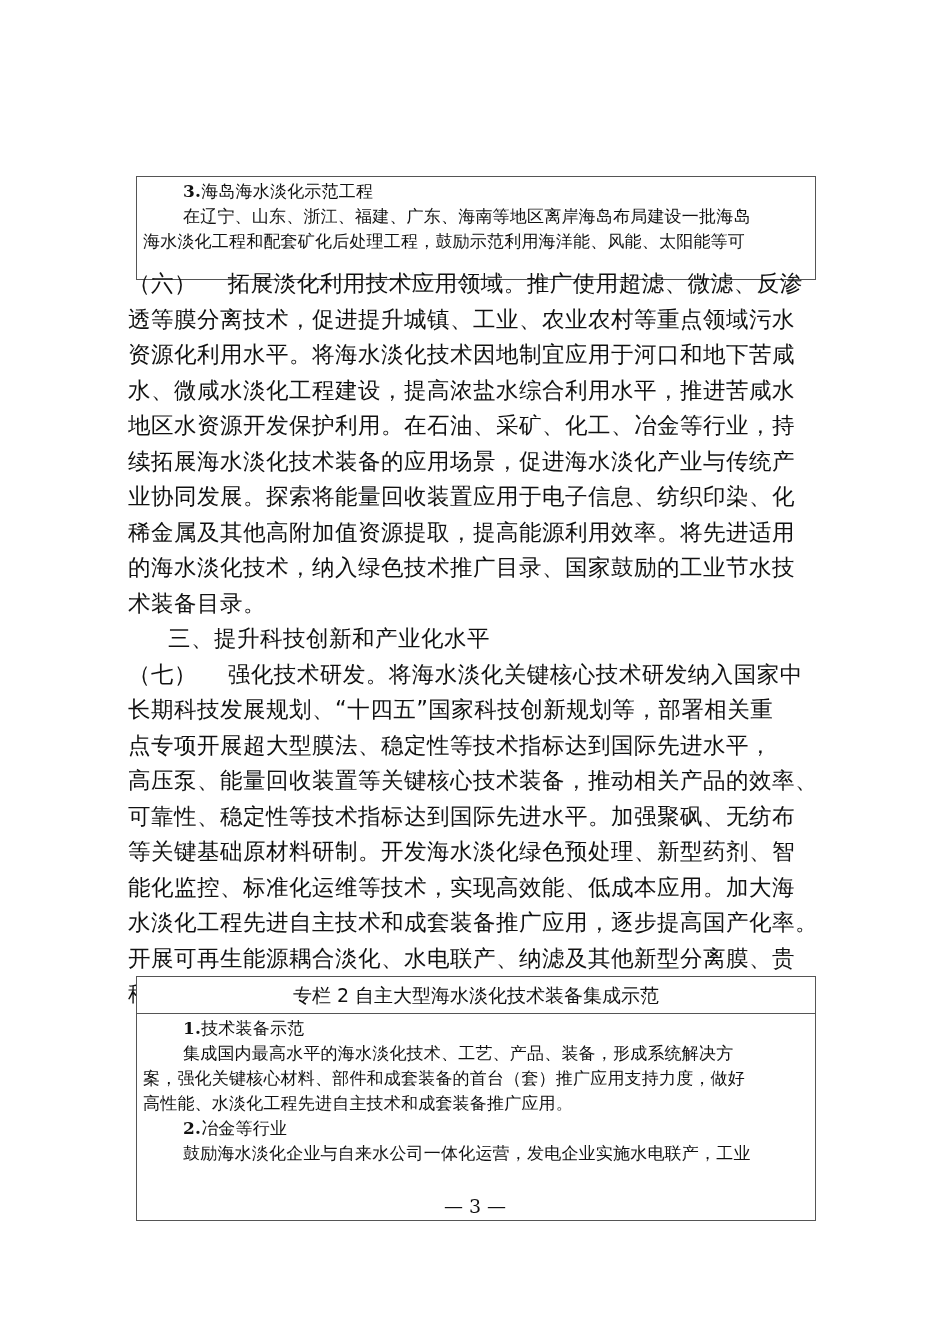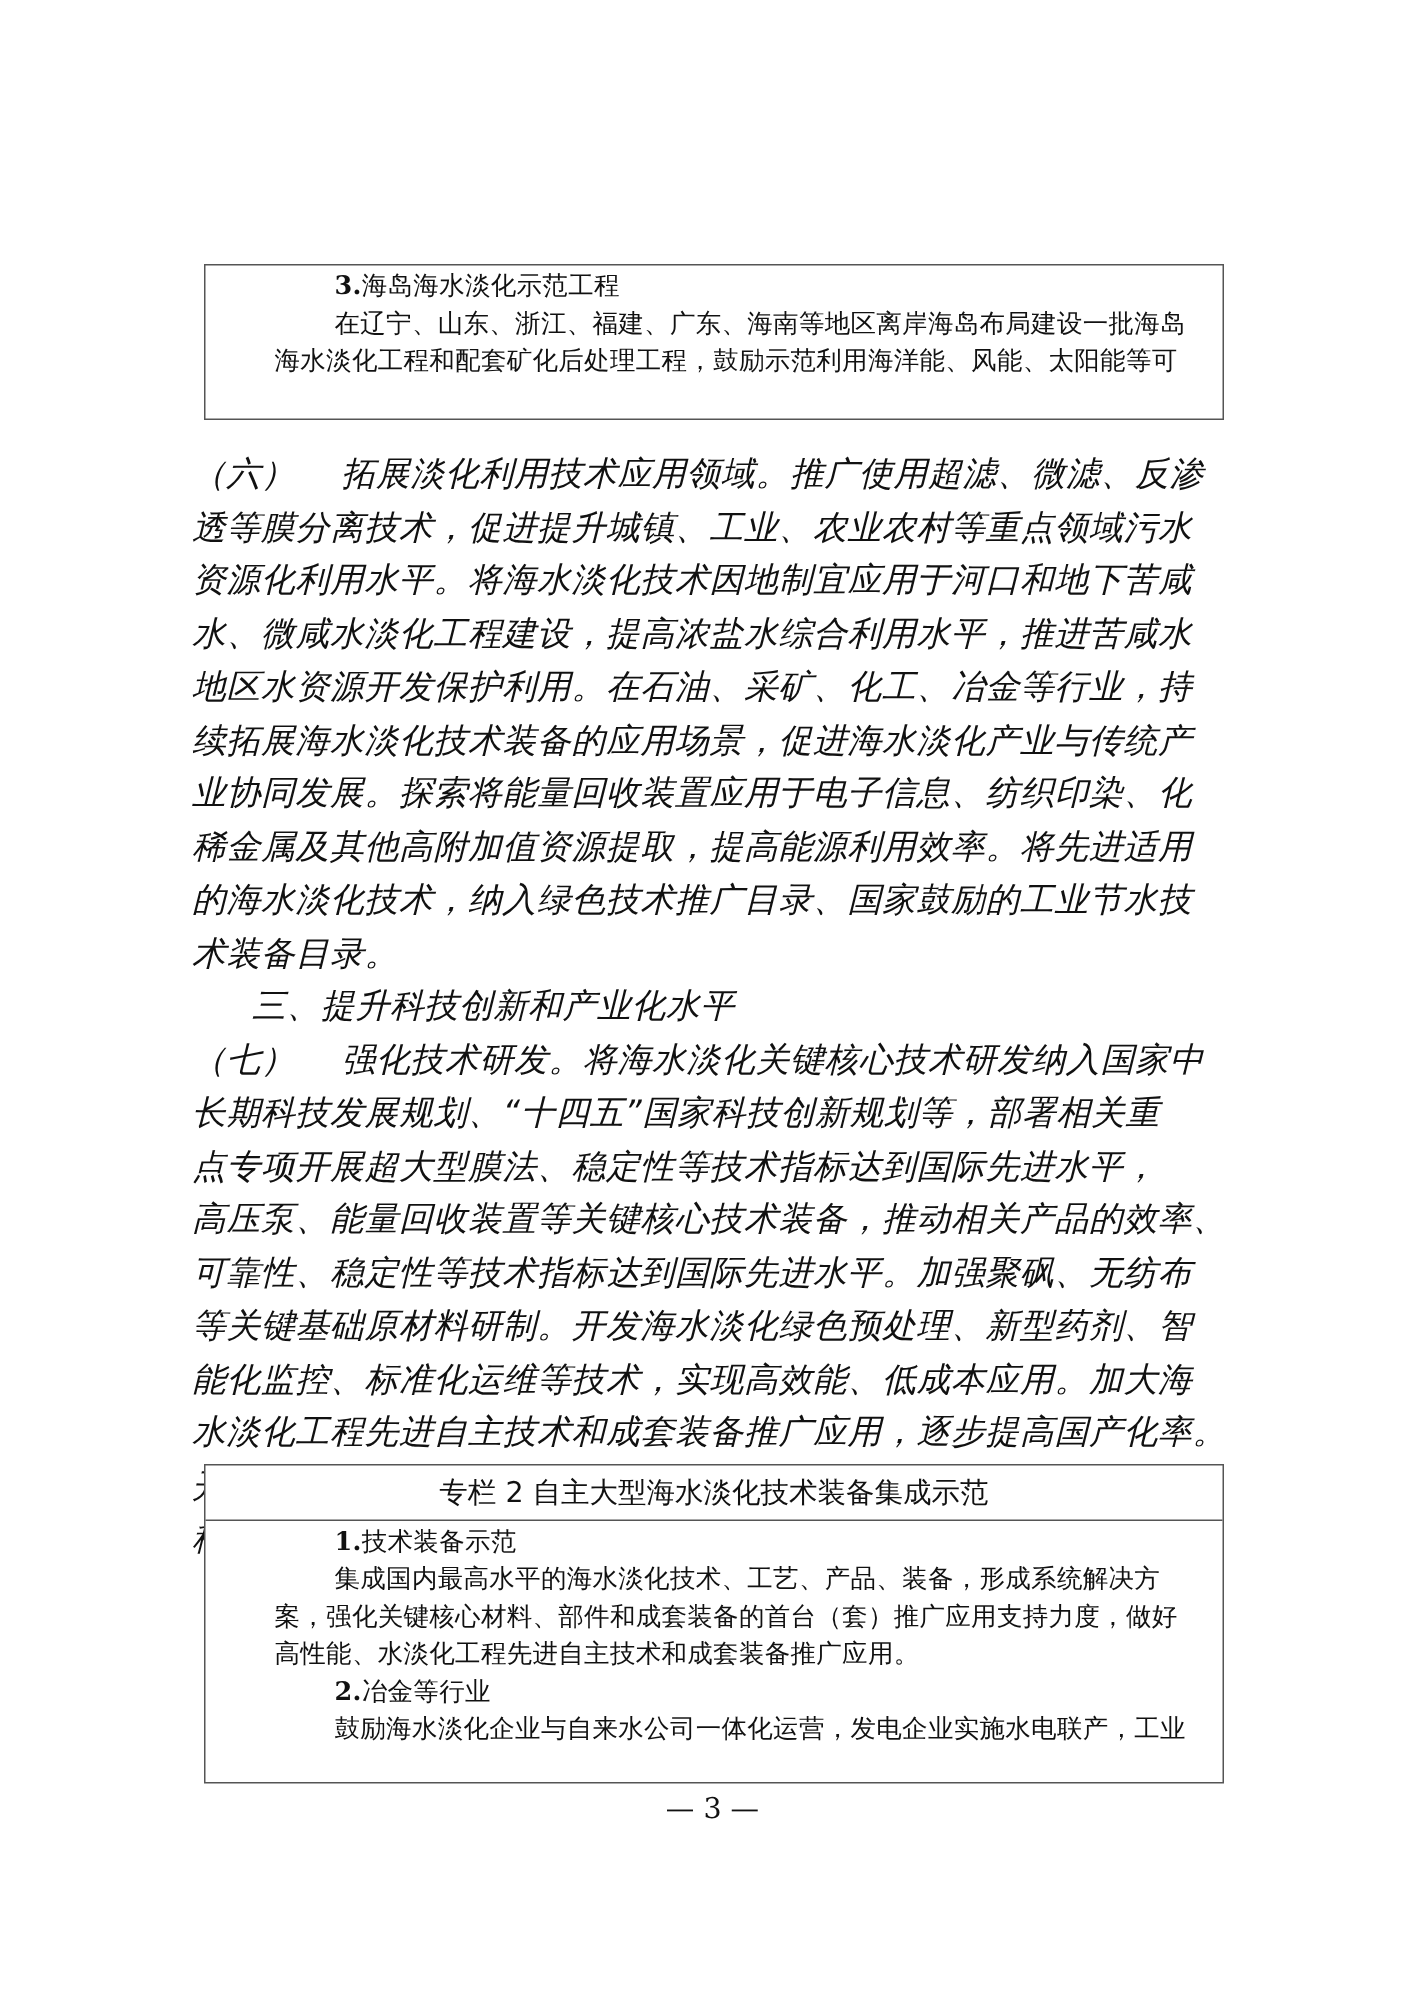--- a/index.html
+++ b/index.html
@@ -1,38 +1,38 @@
 <!DOCTYPE html>
 <html><head>
 <meta charset="utf-8">
 <style>
   html, body { margin: 0; padding: 0; background: #ffffff; }
   body { width: 950px; height: 1344px; position: relative; overflow: hidden; font-family: "DejaVu Sans", sans-serif; color: #111; }
   .box { position: absolute; border: 1px solid #555; box-sizing: border-box; background: #fff; }
   .box1 { left: 136px; top: 176px; width: 680px; height: 104px; padding: 2px 4px 0 6px; }
-  .box-line { font-size: 17px; line-height: 25px; white-space: nowrap; letter-spacing: 0.2px; margin-left: 40px; }
+  .box-line { font-size: 17px; line-height: 25px; white-space: nowrap; letter-spacing: 0.2px; }
   .indent { padding-left: 40px; }
   .bold-num { font-family: "DejaVu Serif", serif; font-weight: bold; }
   .body-para { position: absolute; left: 128px; width: 700px; font-size: 22.5px; line-height: 35.5px; letter-spacing: 0.5px; }
   .body-line { white-space: nowrap; }
-  .box2 { left: 136px; top: 976px; width: 680px; height: 213px; }
+  .box2 { left: 136px; top: 976px; width: 680px; height: 245px; }
   .box2-title { height: 36px; border-bottom: 1px solid #555; text-align: center; font-size: 19px; line-height: 36px; }
   .box2-body { padding: 2px 4px 0 6px; }
   .page-num { position: absolute; left: 0; width: 950px; top: 1195px; text-align: center; font-family: "DejaVu Serif", serif; font-size: 19px; }
 </style>
 </head>
 <body>
 
 <div class="box box1">
   <div class="box-line indent"><span class="bold-num">3.</span><span>海岛海水淡化示范工程</span></div>
   <div class="box-line indent">在辽宁、山东、浙江、福建、广东、海南等地区离岸海岛布局建设一批海岛</div>
   <div class="box-line">海水淡化工程和配套矿化后处理工程，鼓励示范利用海洋能、风能、太阳能等可</div>
 </div>
 
-<div class="body-para" style="top:299px;font-style:italic;">
+<div class="body-para" style="top:266px;">
   <div class="body-line">（六）　  拓展淡化利用技术应用领域。推广使用超滤、微滤、反渗</div>
   <div class="body-line">透等膜分离技术，促进提升城镇、工业、农业农村等重点领域污水</div>
   <div class="body-line">资源化利用水平。将海水淡化技术因地制宜应用于河口和地下苦咸</div>
   <div class="body-line">水、微咸水淡化工程建设，提高浓盐水综合利用水平，推进苦咸水</div>
   <div class="body-line">地区水资源开发保护利用。在石油、采矿、化工、冶金等行业，持</div>
   <div class="body-line">续拓展海水淡化技术装备的应用场景，促进海水淡化产业与传统产</div>
   <div class="body-line">业协同发展。探索将能量回收装置应用于电子信息、纺织印染、化</div>
   <div class="body-line">稀金属及其他高附加值资源提取，提高能源利用效率。将先进适用</div>
   <div class="body-line">的海水淡化技术，纳入绿色技术推广目录、国家鼓励的工业节水技</div>
   <div class="body-line">术装备目录。</div>

